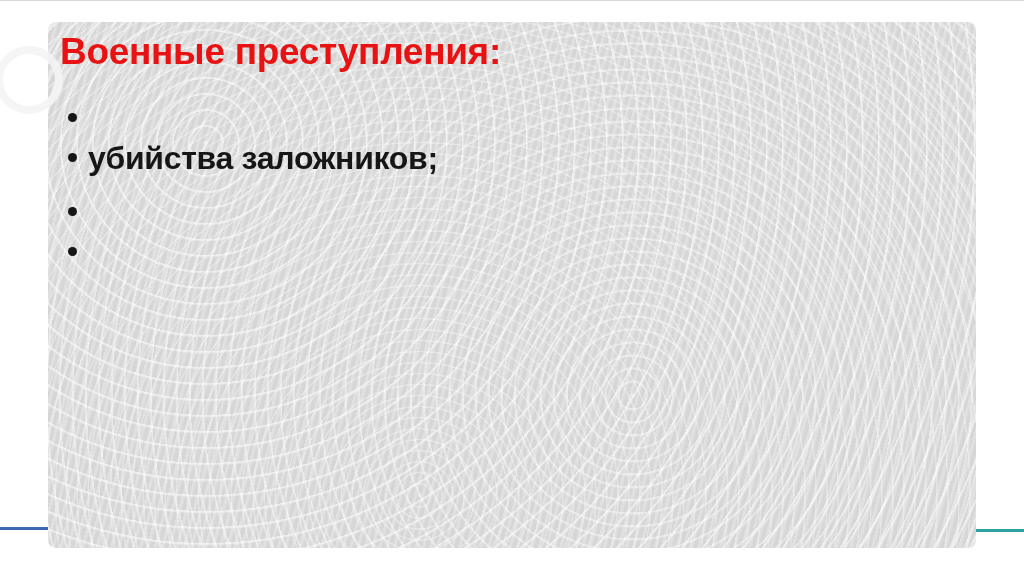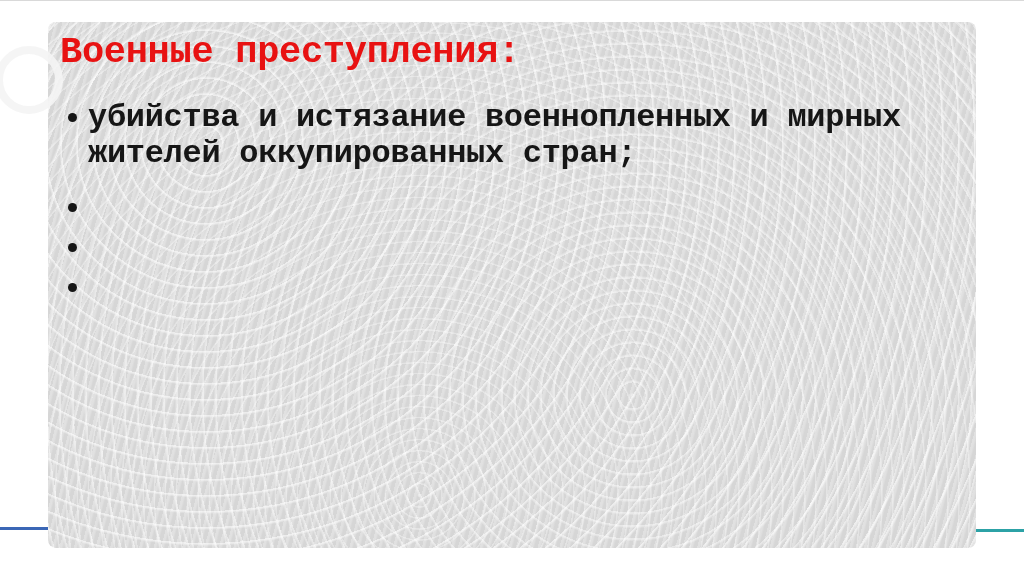--- a/index.html
+++ b/index.html
@@ -7,21 +7,20 @@
     padding: 0;
     background: #ffffff;
     font-family: "Liberation Sans", "DejaVu Sans", sans-serif;
   }
   .page {
     position: relative;
     width: 1024px;
     height: 574px;
     background: #ffffff;
     overflow: hidden;
-    font-family: Liberation Mono, monospace;
   }
   .top-line {
     position: absolute;
     left: 0; top: 0;
     width: 1024px; height: 1px;
     background: #d9d9d9;
   }
   
   .ring {
     position: absolute;
@@ -97,25 +96,24 @@
 </head>
 <body>
 
 <div class="page">
   <div class="top-line"></div>
   <div class="panel">
     <h1 class="title">Военные преступления:</h1>
     <ul class="bullets">
       <li>
         <span class="dot"></span>
-        <span class="btxt">убийства и истязание военнопленных и мирных
-жителей оккупированных стран;</span>
       </li>
       <li>
         <span class="dot"></span>
+        <span class="btxt">убийства заложников;</span>
       </li>
       <li>
         <span class="dot"></span>
       </li>
       <li>
         <span class="dot"></span>
       </li>
     </ul>
   </div>
   <div class="ring"></div>

